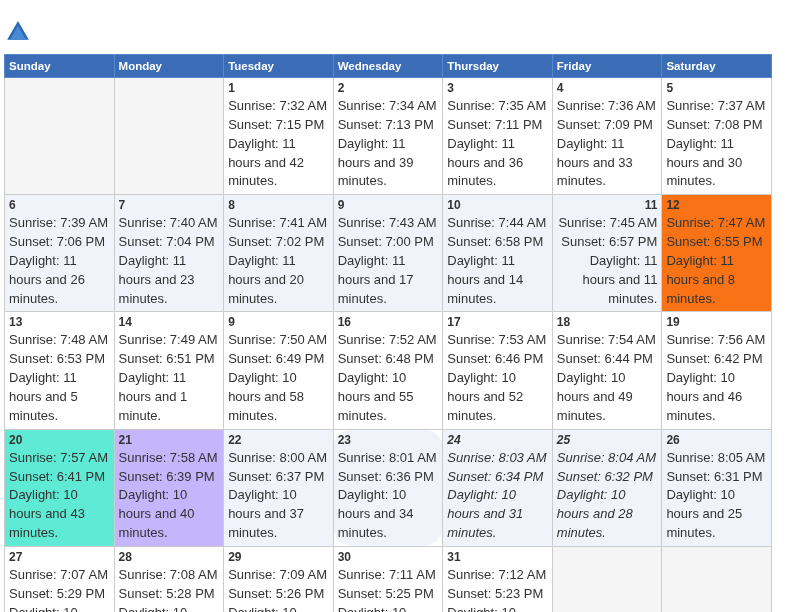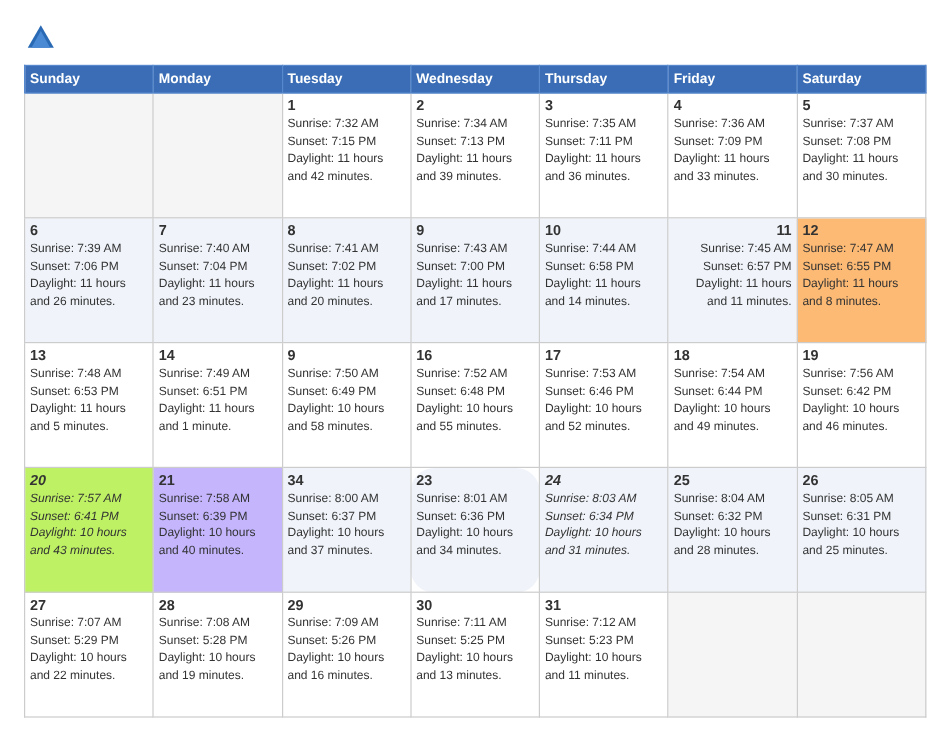--- a/index.html
+++ b/index.html
@@ -6,21 +6,21 @@
     body {
       width: 792px;
       height: 612px;
       font-family: Arial, sans-serif;
       background: #fff;
       overflow: hidden;
     }
     .page {
       width: 792px;
       height: 612px;
-      padding: 18px 20px 14px 20px;
+      padding: 18px 20px 14px 4px;
       display: flex;
       flex-direction: column;
     }
     .header {
       display: flex;
       justify-content: space-between;
       align-items: flex-start;
       margin-bottom: 8px;
     }
     .logo {
@@ -86,21 +86,21 @@
       background: #f9f9f9;
     }
     .day-number {
       font-size: 12px;
       font-weight: bold;
       color: #333;
       display: block;
       margin-bottom: 2px;
     }
     .day-info {
-      font-size: 10px;
+      font-size: 13px;
       color: #333;
       line-height: 1.45;
     }
     table {
       width: 100%;
       border-collapse: collapse;
     }
   </style>
 </head>
 <body>
@@ -178,21 +178,21 @@
             <div class="day-info">Sunrise: 7:43 AM<br>Sunset: 7:00 PM<br>Daylight: 11 hours and 17 minutes.</div>
           </td>
           <td style="background: rgb(240, 244, 250);">
             <span class="day-number">10</span>
             <div class="day-info">Sunrise: 7:44 AM<br>Sunset: 6:58 PM<br>Daylight: 11 hours and 14 minutes.</div>
           </td>
           <td style="background: rgb(240, 244, 250); text-align: right;">
             <span class="day-number">11</span>
             <div class="day-info">Sunrise: 7:45 AM<br>Sunset: 6:57 PM<br>Daylight: 11 hours and 11 minutes.</div>
           </td>
-          <td style="background: #fdba74; margin-left: 32px;">
+          <td style="background: #f97316; margin-left: 32px;">
             <span class="day-number">12</span>
             <div class="day-info">Sunrise: 7:47 AM<br>Sunset: 6:55 PM<br>Daylight: 11 hours and 8 minutes.</div>
           </td>
         </tr>
         <tr>
           <td>
             <span class="day-number">13</span>
             <div class="day-info">Sunrise: 7:48 AM<br>Sunset: 6:53 PM<br>Daylight: 11 hours and 5 minutes.</div>
           </td>
           <td>
@@ -214,41 +214,41 @@
           <td>
             <span class="day-number">18</span>
             <div class="day-info">Sunrise: 7:54 AM<br>Sunset: 6:44 PM<br>Daylight: 10 hours and 49 minutes.</div>
           </td>
           <td>
             <span class="day-number">19</span>
             <div class="day-info">Sunrise: 7:56 AM<br>Sunset: 6:42 PM<br>Daylight: 10 hours and 46 minutes.</div>
           </td>
         </tr>
         <tr>
-          <td style="background: #bef264; font-style: italic;">
+          <td style="background: #5eead4;">
             <span class="day-number">20</span>
             <div class="day-info">Sunrise: 7:57 AM<br>Sunset: 6:41 PM<br>Daylight: 10 hours and 43 minutes.</div>
           </td>
           <td style="background: #c4b5fd;">
             <span class="day-number">21</span>
             <div class="day-info">Sunrise: 7:58 AM<br>Sunset: 6:39 PM<br>Daylight: 10 hours and 40 minutes.</div>
           </td>
           <td style="background: rgb(240, 244, 250);">
-            <span class="day-number">34</span>
+            <span class="day-number">22</span>
             <div class="day-info">Sunrise: 8:00 AM<br>Sunset: 6:37 PM<br>Daylight: 10 hours and 37 minutes.</div>
           </td>
           <td style="background: rgb(240, 244, 250); border-radius: 20px;">
             <span class="day-number">23</span>
             <div class="day-info">Sunrise: 8:01 AM<br>Sunset: 6:36 PM<br>Daylight: 10 hours and 34 minutes.</div>
           </td>
           <td style="background: rgb(240, 244, 250); font-style: italic;">
             <span class="day-number">24</span>
             <div class="day-info">Sunrise: 8:03 AM<br>Sunset: 6:34 PM<br>Daylight: 10 hours and 31 minutes.</div>
           </td>
-          <td style="background: rgb(240, 244, 250);">
+          <td style="background: rgb(240, 244, 250); font-style: italic;">
             <span class="day-number">25</span>
             <div class="day-info">Sunrise: 8:04 AM<br>Sunset: 6:32 PM<br>Daylight: 10 hours and 28 minutes.</div>
           </td>
           <td style="background: rgb(240, 244, 250);">
             <span class="day-number">26</span>
             <div class="day-info">Sunrise: 8:05 AM<br>Sunset: 6:31 PM<br>Daylight: 10 hours and 25 minutes.</div>
           </td>
         </tr>
         <tr>
           <td>

